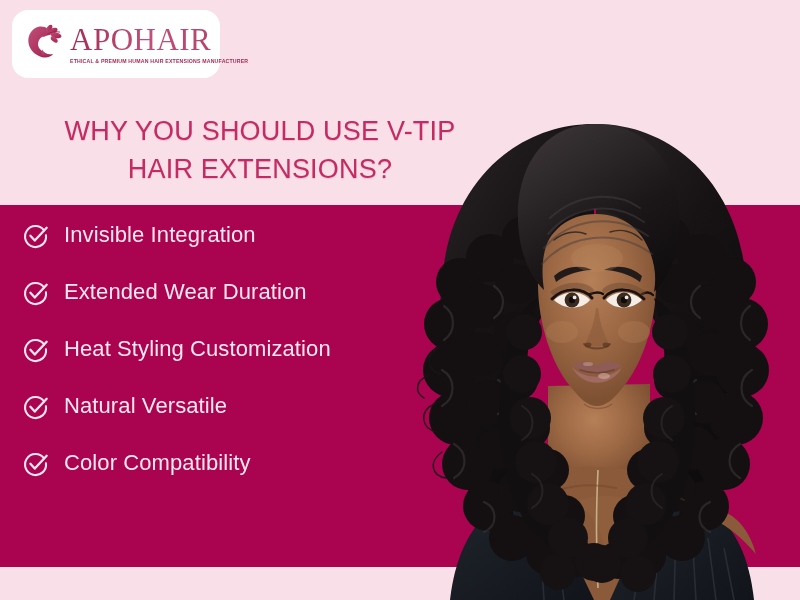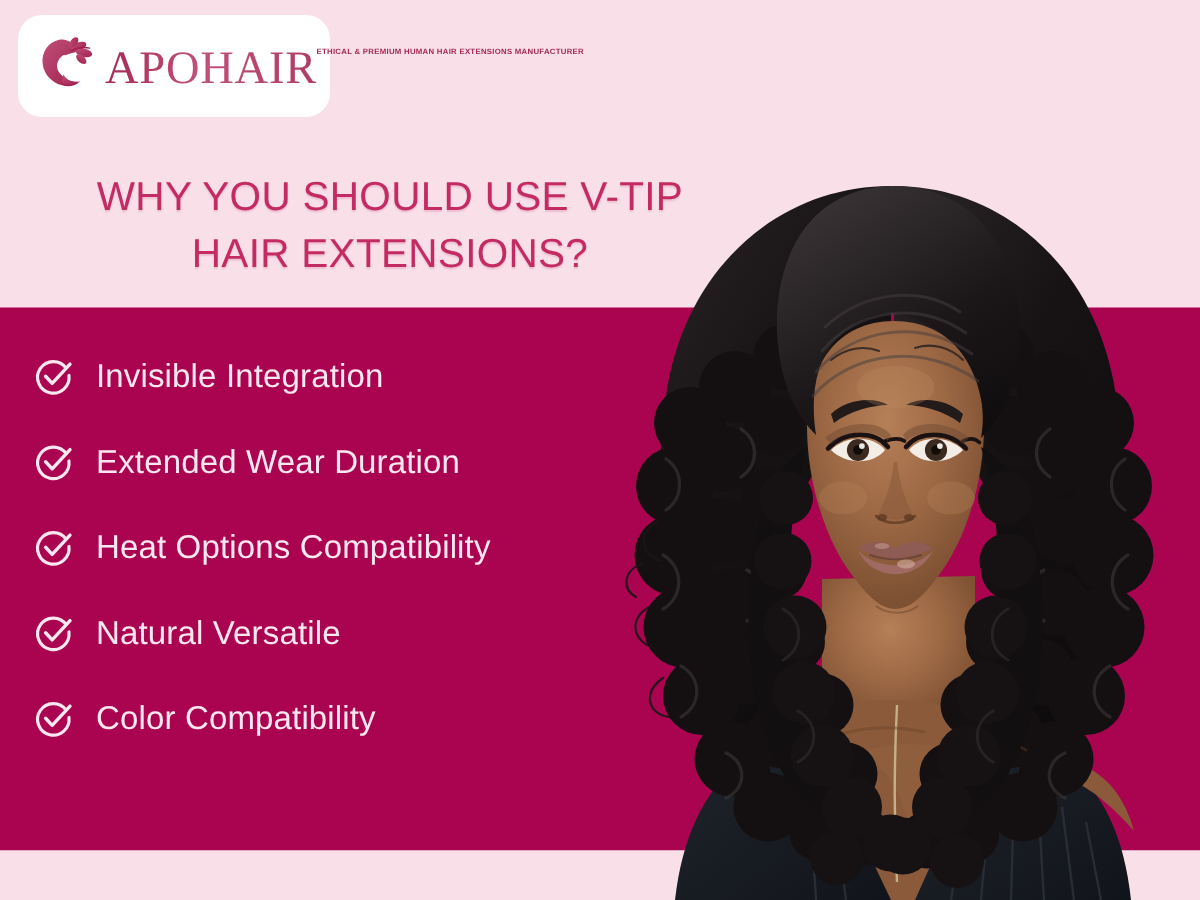--- a/index.html
+++ b/index.html
@@ -48,23 +48,23 @@
     box-sizing: border-box;
     padding-left: 10px;
   }
   .logo-mark {
     width: 46px; height: 46px;
     flex: 0 0 46px;
     position: relative;
   }
   .logo-text-wrap {
     display: flex;
+    flex-direction: column;
     justify-content: center;
     margin-left: 2px;
-    text-align: center;
   }
   .logo-word {
     font-family: "Liberation Serif", serif;
     font-size: 31px;
     font-weight: 400;
     letter-spacing: 0.5px;
     line-height: 1;
     background: linear-gradient(90deg, #A52B52 0%, #C0517A 45%, #B03C63 100%);
     -webkit-background-clip: text;
     background-clip: text;
@@ -99,21 +99,21 @@
   .headline-line { display: block; }
 
   
   .benefits {
     position: absolute;
     left: 0; top: 222px;
     width: 470px;
   }
   .benefit-row {
     display: flex;
-    align-items: center;
+    align-items: flex-start;
     height: 57px;
     padding-left: 22px;
     box-sizing: border-box;
   }
   .benefit-icon {
     width: 28px; height: 28px;
     flex: 0 0 28px;
     display: block;
   }
   .benefit-label {
@@ -203,21 +203,21 @@
       <span class="benefit-label">Extended Wear Duration</span>
     </div>
 
     <div class="benefit-row">
       <span class="benefit-icon">
         <svg viewBox="0 0 32 32" width="28" height="28">
           <path d="M25.2 9.6 A12 12 0 1 0 27.4 15.2" fill="none" stroke="#FBE7F0" stroke-width="2.4" stroke-linecap="round"></path>
           <path d="M9.6 15.8 L14.6 21.2 L28.2 6.6" fill="none" stroke="#FBE7F0" stroke-width="2.6" stroke-linecap="round" stroke-linejoin="round"></path>
         </svg>
       </span>
-      <span class="benefit-label">Heat Options Compatibility</span>
+      <span class="benefit-label">Heat Styling Customization</span>
     </div>
 
 
     <div class="benefit-row">
       <span class="benefit-icon">
         <svg viewBox="0 0 32 32" width="28" height="28">
           <path d="M25.2 9.6 A12 12 0 1 0 27.4 15.2" fill="none" stroke="#FBE7F0" stroke-width="2.4" stroke-linecap="round"></path>
           <path d="M9.6 15.8 L14.6 21.2 L28.2 6.6" fill="none" stroke="#FBE7F0" stroke-width="2.6" stroke-linecap="round" stroke-linejoin="round"></path>
         </svg>
       </span>

